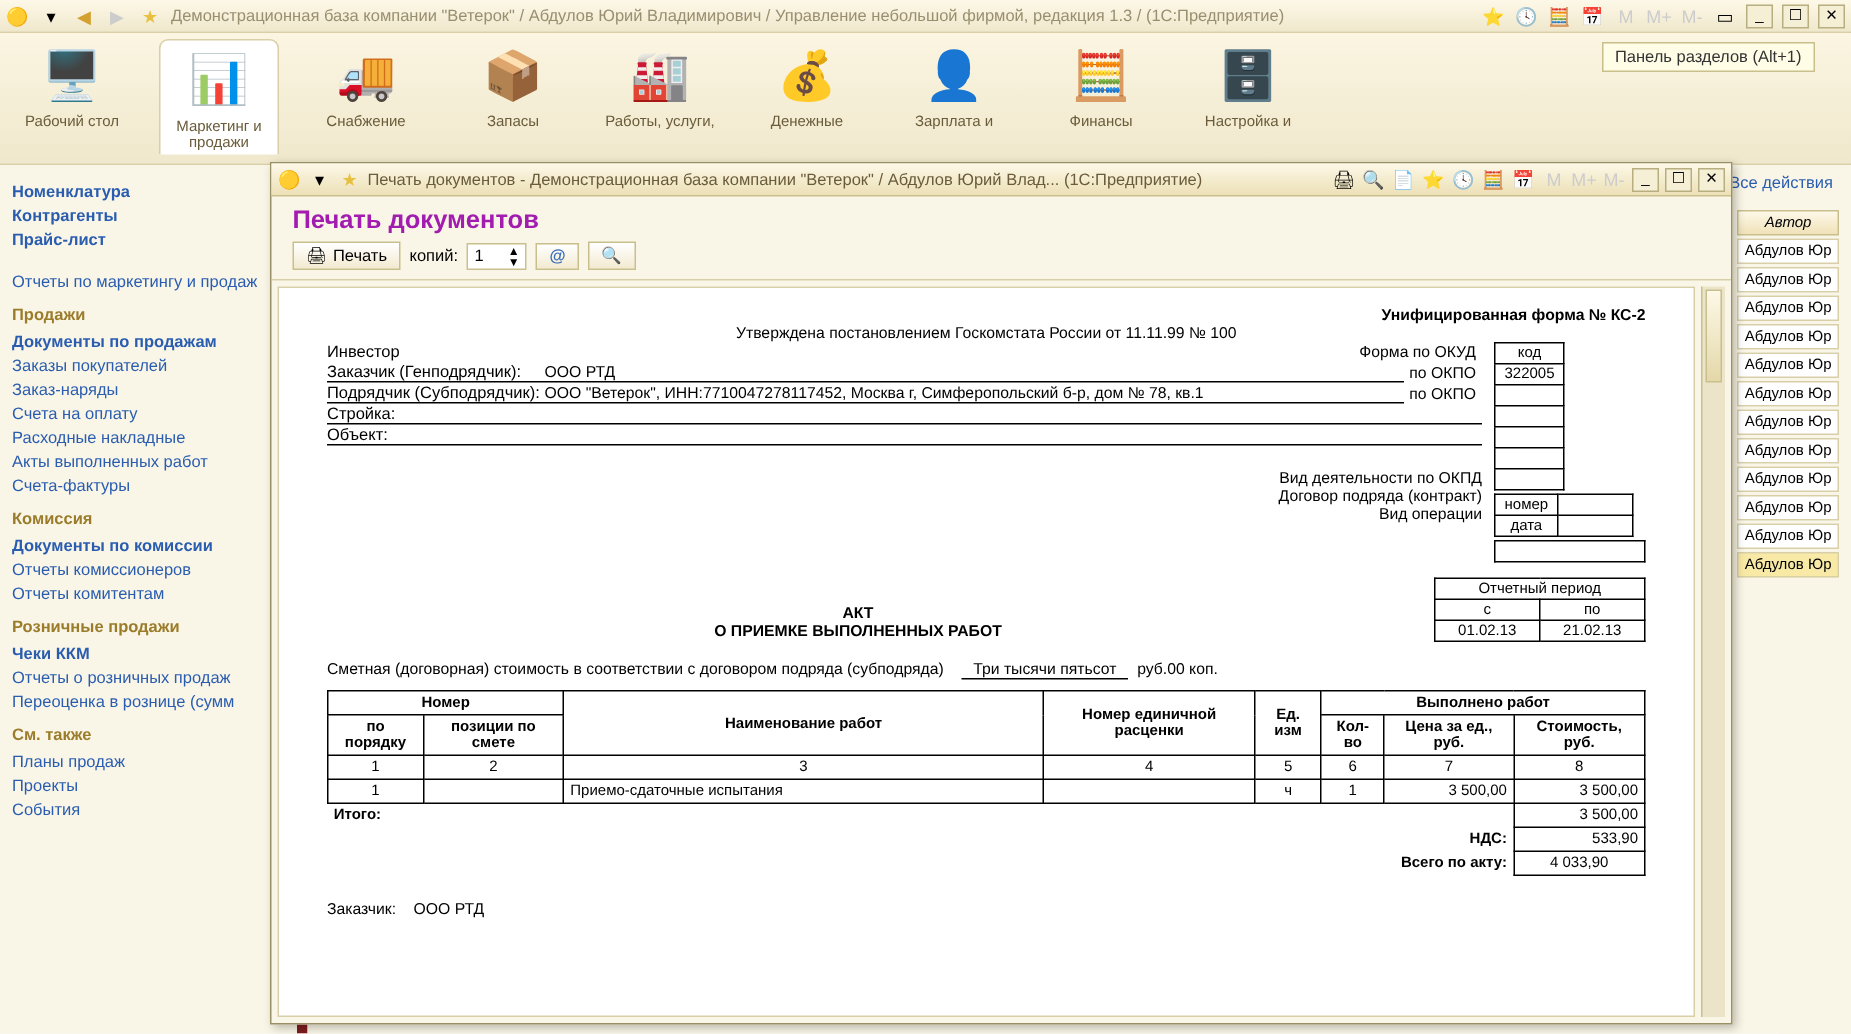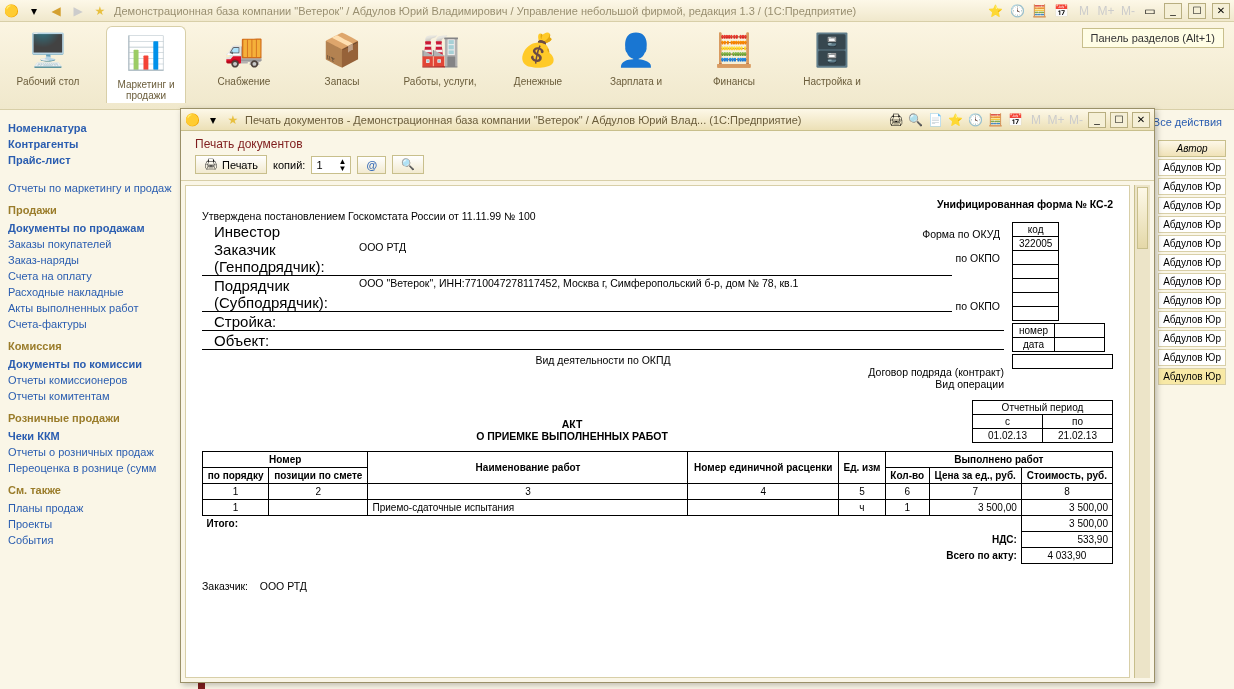--- a/index.html
+++ b/index.html
@@ -41,21 +41,21 @@
     margin-bottom: 2px;
   }
   .section-btn.active {
     background: #fff;
     border-radius: 6px 6px 0 0;
     border: 1px solid #d8cfa8;
     border-bottom: none;
     padding: 2px;
   }
   .hint-box {
-    position: absolute; right: 10px; top: 6px;
+    position: absolute; right: 24px; top: 6px;
     background: #fffde5; border: 1px solid #c8bf8c;
     padding: 3px 8px; font-size: 11px; color: #333;
   }
   .main-body {
     display: flex;
     height: calc(100% - 110px);
   }
   .left-nav {
     width: 205px;
     background: #faf6e7;
@@ -106,21 +106,21 @@
     height: 22px;
     background: linear-gradient(#fdf8e8,#ece0b6);
     display: flex; align-items: center;
     padding: 0 4px; gap: 4px;
     border-bottom: 1px solid #c8bf8c;
   }
   .inner-titlebar .title-text { color: #6a5c3a; font-size: 11px; flex: 1; white-space: nowrap; overflow: hidden; text-overflow: ellipsis;}
   .win-btn { width: 18px; height: 16px; border: 1px solid #b8ae80; background: #f5efd6; font-size: 10px; text-align: center; line-height: 14px; cursor: pointer; }
   .inner-header {
     padding: 6px 14px 2px;
-    color: #7f1d1d; font-size: 12px; font-weight: normal;
+    color: #a21caf; font-size: 17px; font-weight: bold;
   }
   .inner-toolbar {
     padding: 2px 14px 6px;
     display: flex; align-items: center; gap: 6px;
     border-bottom: 1px solid #d8cfa8;
   }
   .tbtn {
     border: 1px solid #c8bf8c;
     background: linear-gradient(#fff,#f2ead0);
     padding: 2px 8px; font-size: 11px;
@@ -137,31 +137,31 @@
     overflow: hidden;
   }
   .doc-scroll {
     flex: 1; background: #fff;
     border: 1px solid #d8cfa8;
     margin: 4px;
     overflow: auto;
     position: relative;
   }
   .doc-page {
-    padding: 12px 16px;
+    padding: 12px 32px;
     font-size: 10.5px;
     color: #000;
   }
   .ks-table { border-collapse: collapse; }
   .ks-table td, .ks-table th {
     border: 1px solid #000; font-size: 10px;
     padding: 1px 6px; text-align: center;
   }
   .info-line { display: flex; border-bottom: 1px solid #000; margin-top: 1px; }
-  .info-line .lbl { width: 145px; font-size: 15px; margin-left: 12px; }
+  .info-line .lbl { width: 145px; font-size: 11px; }
   .info-line .val { flex: 1; font-size: 10.5px; }
   .main-table { border-collapse: collapse; width: 100%; margin-top: 8px;}
   .main-table th, .main-table td {
     border: 1px solid #000; font-size: 10px;
     padding: 2px 4px; text-align: center;
   }
   .scrollbar-v {
     width: 16px; background: #ece4c8;
     border-left: 1px solid #c8bf8c;
     margin: 4px 4px 4px 0;
@@ -348,33 +348,33 @@
         <span style="color:#3a6db8;font-weight:bold">@</span>
       </span>
     <span class="tbtn">
         <span>🔍</span>
       </span>
   </div>
   <div class="doc-area">
     <div class="doc-scroll">
       <div class="doc-page">
         <div style="text-align:right;font-weight:bold">Унифицированная форма № КС-2</div>
-        <div style="text-align:left">Утверждена постановлением Госкомстата России от 11.11.99 № 100</div>
+        <div style="text-align:center">Утверждена постановлением Госкомстата России от 11.11.99 № 100</div>
 
         <div style="display:flex;gap:8px;align-items:flex-start">
           <div style="flex:1">
             <div style="display:flex;align-items:flex-end">
               <div style="flex:1">
                 <div class="info-line" style="border-bottom:none">
                     <span class="lbl">Инвестор</span>
                   </div>
               </div>
               <div style="text-align:right;padding:0 4px">Форма по ОКУД</div>
             </div>
-            <div style="display:flex;align-items:center">
+            <div style="display:flex;align-items:flex-end">
               <div style="flex:1">
                 <div class="info-line">
                     <span class="lbl">Заказчик (Генподрядчик):</span>
                     <span class="val">ООО РТД</span>
                   </div>
               </div>
               <div style="text-align:right;padding:0 4px">по ОКПО</div>
             </div>
             <div style="display:flex;align-items:flex-end">
               <div style="flex:1">
@@ -384,21 +384,21 @@
                   </div>
               </div>
               <div style="text-align:right;padding:0 4px">по ОКПО</div>
             </div>
             <div class="info-line">
                 <span class="lbl">Стройка:</span>
               </div>
             <div class="info-line">
                 <span class="lbl">Объект:</span>
               </div>
-            <div style="text-align:center;margin-top:4px">Вид деятельности по ОКПД</div>
+            <div style="text-align:right;margin-top:16px">Вид деятельности по ОКПД</div>
             <div style="display:flex;justify-content:flex-end;align-items:center;gap:4px">
               <span>Договор подряда (контракт)</span>
             </div>
             <div style="text-align:right;">Вид операции</div>
           </div>
           <div>
             <table class="ks-table">
               <tbody>
                   <tr>
                     <td>код</td>
@@ -460,20 +460,26 @@
                   <td style="width:70px">по</td>
                 </tr>
             <tr>
                   <td>01.02.13</td>
                   <td>21.02.13</td>
                 </tr>
           </tbody>
             </table>
         </div>
 
+        <div style="margin-top:12px">
+          <span>Сметная (договорная) стоимость в соответствии с договором подряда (субподряда)</span>
+          &nbsp;&nbsp;
+          <span style="border-bottom:1px solid #000;padding:0 8px">Три тысячи пятьсот</span>
+          &nbsp;<span>руб.00 коп.</span>
+        </div>
 
         <table class="main-table">
           <tbody>
               <tr>
             <th colspan="2">Номер</th>
             <th rowspan="2" style="width:320px">Наименование работ</th>
             <th rowspan="2">Номер единичной расценки</th>
             <th rowspan="2">Ед. изм</th>
             <th colspan="3">Выполнено работ</th>
           </tr>

